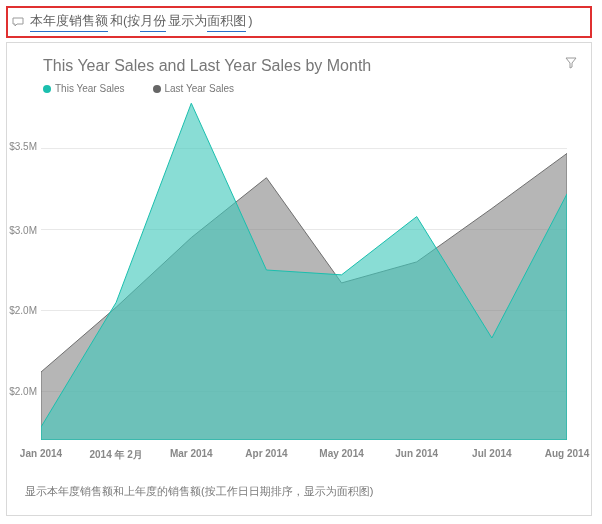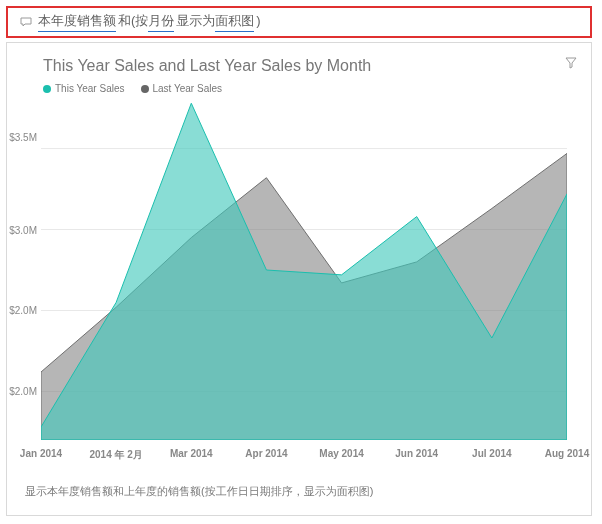--- a/index.html
+++ b/index.html
@@ -13,21 +13,21 @@
   .qna-bar {
     position: absolute;
     left: 6px;
     top: 6px;
     width: 586px;
     height: 32px;
     border: 2px solid #e03030;
     background: #fff;
     display: flex;
     align-items: center;
-    padding: 0 12px;
+    padding: 0 4px;
     font-size: 13px;
     color: #626262;
   }
   .qna-text {
     display: flex;
     align-items: baseline;
     gap: 0;
     white-space: nowrap;
   }
   .ul {
@@ -56,21 +56,21 @@
   }
   .chart-title {
     font-size: 16px;
     color: #777;
     margin-left: 24px;
     margin-bottom: 8px;
   }
   .legend {
     margin-left: 24px;
     display: flex;
-    gap: 16px;
+    gap: 28px;
     font-size: 10px;
     color: #777;
     margin-bottom: 6px;
   }
   .legend .item { display: flex; align-items: center; gap: 4px; }
   .swatch { width: 8px; height: 8px; border-radius: 50%; display: inline-block; }
   .funnel-icon {
     position: absolute;
     right: 2px;
     top: 0;
@@ -163,21 +163,21 @@
         <line x1="0" x2="526" y1="291.42857142857144" y2="291.42857142857144" class="grid"></line>
         <line x1="0" x2="526" y1="210.47619047619048" y2="210.47619047619048" class="grid"></line>
         <line x1="0" x2="526" y1="129.52380952380952" y2="129.52380952380952" class="grid"></line>
         <line x1="0" x2="526" y1="48.57142857142861" y2="48.57142857142861" class="grid"></line>
         <path d="M 0 340 L 0 272 L 75.14285714285714 207.23809523809524 L 150.28571428571428 137.61904761904762 L 225.42857142857142 77.71428571428572 L 300.57142857142856 182.95238095238093 L 375.7142857142857 161.9047619047619 L 450.85714285714283 108.47619047619048 L 526 53.428571428571445 L 526 340 Z" fill="rgba(130,130,130,0.58)" stroke="#6f6f6f" stroke-width="1"></path>
         <path d="M 0 340 L 0 327.04761904761904 L 75.14285714285714 202.38095238095238 L 150.28571428571428 3.238095238095241 L 225.42857142857142 170 L 300.57142857142856 174.85714285714286 L 375.7142857142857 116.57142857142858 L 450.85714285714283 238 L 526 93.9047619047619 L 526 340 Z" fill="rgba(64,200,187,0.62)" stroke="#1bbfae" stroke-width="1"></path>
       </svg>
   <span class="ylabel" style="top: 291.429px;">$2.0M</span>
       <span class="ylabel" style="top: 210.476px;">$2.0M</span>
       <span class="ylabel" style="top: 129.524px;">$3.0M</span>
-      <span class="ylabel" style="top: 37px; text-align: right;">$3.5M</span>
+      <span class="ylabel" style="top: 46px; text-align: right;">$3.5M</span>
     </div>
 
   <div class="xlabels" id="xlabels">
       <span style="left: 0px;">Jan 2014</span>
       <span style="left: 75.1429px;">2014 年 2月</span>
       <span style="left: 150.286px;">Mar 2014</span>
       <span style="left: 225.429px;">Apr 2014</span>
       <span style="left: 300.571px;">May 2014</span>
       <span style="left: 375.714px;">Jun 2014</span>
       <span style="left: 450.857px;">Jul 2014</span>

